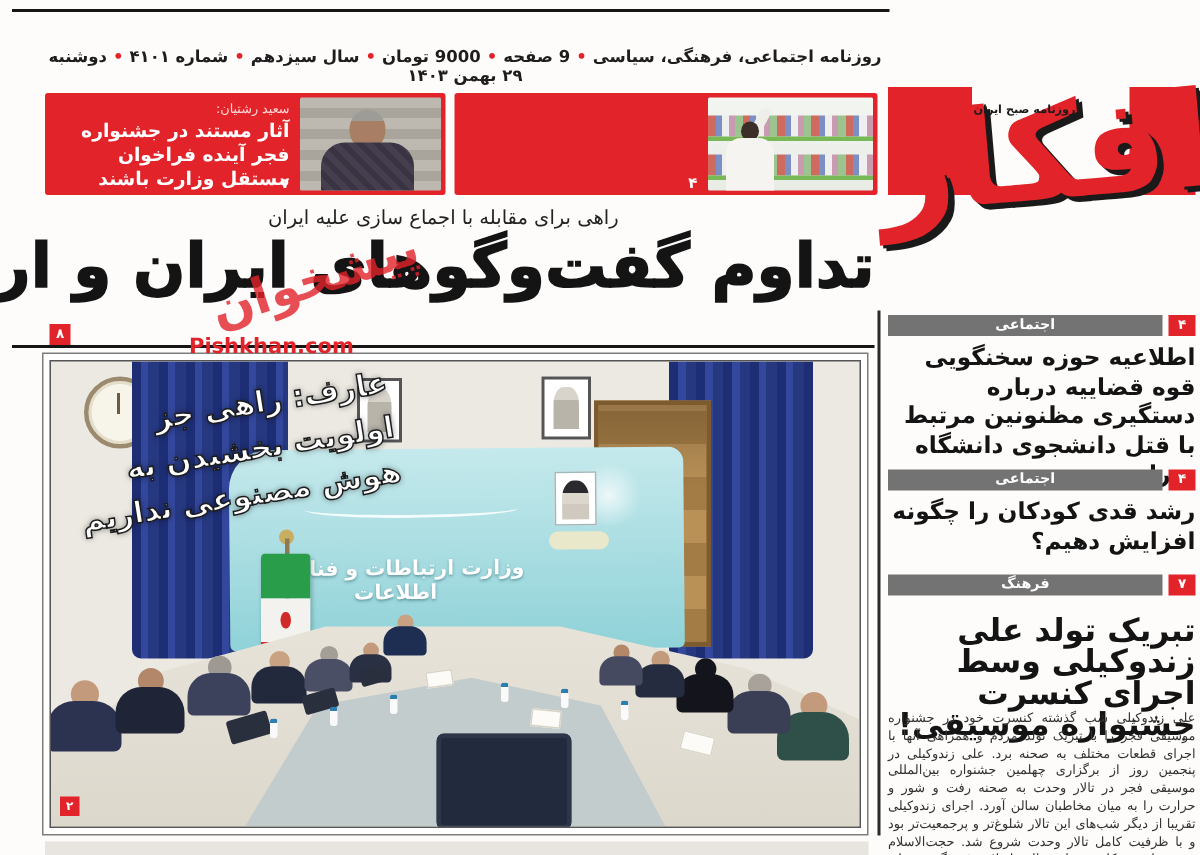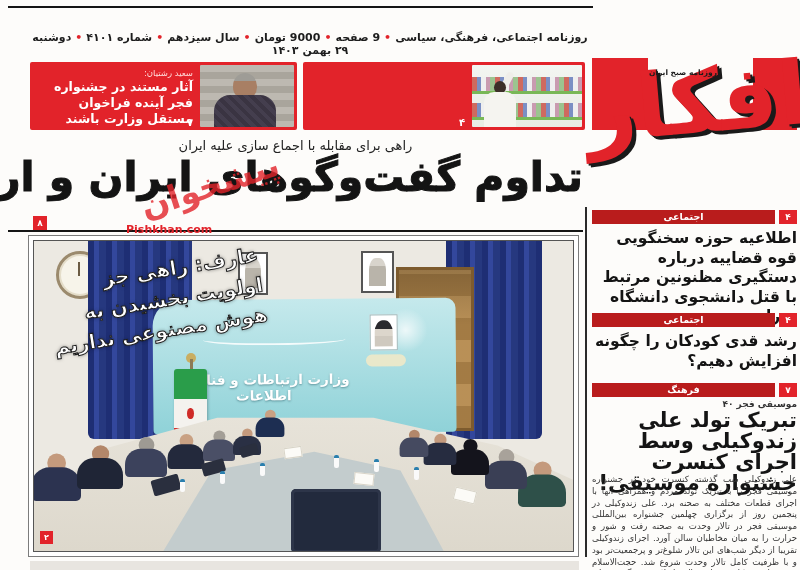--- a/index.html
+++ b/index.html
@@ -55,21 +55,21 @@
   .pB-arm{position:absolute;left:30px;top:6px;width:7px;height:26px;border-radius:4px;background:#efeee9;transform:rotate(28deg);}
 
   
   .kicker{position:absolute;left:8px;top:138px;width:575px;text-align:center;
           font-size:13px;font-weight:normal;color:#222;direction:rtl;}
   .headline{position:absolute;left:8px;top:153px;width:575px;text-align:center;white-space:nowrap;
             font-size:41px;font-weight:bold;color:#141414;direction:rtl;letter-spacing:-1px;
             -webkit-text-stroke:1px #141414;}
   .wm-stamp{position:absolute;left:138px;top:166px;font-size:33px;font-weight:bold;color:#e2232a;
             opacity:.8;transform:rotate(-18deg);direction:rtl;z-index:4;}
-  .wm-url{position:absolute;left:126px;top:223px;font-size:11px;font-weight:bold;color:#e2232a;z-index:4;}
+  .wm-url{position:absolute;left:126px;top:223px;font-size:14px;font-weight:bold;color:#e2232a;z-index:4;}
   .rule2{position:absolute;left:8px;top:230px;width:575px;height:2px;background:#151515;}
   .pagebadge{position:absolute;width:14px;height:14px;background:#e2232a;color:#fff;
              font-size:9px;font-weight:bold;text-align:center;line-height:14px;}
   .badge8{left:33px;top:216px;}
 
   
   .photo-frame{position:absolute;left:28px;top:235px;width:551px;height:322px;
                border:1px solid #7c7c7c;background:#fff;box-sizing:border-box;}
   .scene{position:absolute;left:4px;top:4px;right:4px;bottom:4px;border:1px solid #555;
          background:#ece9e2;overflow:hidden;}
@@ -128,21 +128,21 @@
   .person .pb{width:40px;height:27px;border-radius:15px 15px 4px 4px;background:var(--c,#2c3350);margin-top:-4px;}
   .overlay-caption{position:absolute;left:2px;top:16px;width:228px;z-index:9;transform:rotate(-9deg);
            direction:rtl;text-align:right;font-size:20px;line-height:30px;font-weight:bold;color:#fff;
            -webkit-text-stroke:1px #1c1c1c;text-shadow:0 0 4px rgba(0,0,0,.55);}
   .badge2{left:6px;top:auto;bottom:7px;width:13px;height:13px;line-height:13px;font-size:8px;}
 
   .bottom-strip{position:absolute;left:30px;top:561px;width:549px;height:9px;background:#dad6cf;opacity:.6;}
 
   
   .v-rule{position:absolute;left:585px;top:207px;width:2px;height:350px;background:#2a2a2a;}
-  .sb-bar{position:absolute;left:592px;width:183px;height:14px;background:#b91c1c;color:#fff;
+  .sb-bar{position:absolute;left:592px;width:183px;height:14px;background:#737373;color:#fff;
           font-size:9.5px;font-weight:bold;text-align:center;line-height:14px;direction:rtl;}
   .sb-sq{position:absolute;left:779px;width:18px;height:14px;background:#e2232a;color:#fff;
          font-size:9px;font-weight:bold;text-align:center;line-height:14px;}
   .sb-title{position:absolute;left:592px;width:205px;direction:rtl;text-align:right;
             font-weight:bold;color:#141414;}
   .t1{top:229px;font-size:15.5px;line-height:19.5px;}
   .t2{top:332px;font-size:15.5px;line-height:19.5px;}
   .t3{top:410px;font-size:21px;line-height:21px;}
   .sb-kicker{position:absolute;left:592px;top:399px;width:205px;direction:rtl;text-align:right;
              font-size:9px;font-weight:bold;color:#333;}
@@ -296,17 +296,16 @@
   <div class="sb-bar" style="top:210px">اجتماعی</div>
   <div class="sb-sq" style="top:210px">۴</div>
   <div class="sb-title t1">اطلاعیه حوزه سخنگویی قوه قضاییه درباره دستگیری مظنونین مرتبط با قتل دانشجوی دانشگاه تهران</div>
 
   <div class="sb-bar" style="top:313px">اجتماعی</div>
   <div class="sb-sq" style="top:313px">۴</div>
   <div class="sb-title t2">رشد قدی کودکان را چگونه افزایش دهیم؟</div>
 
   <div class="sb-bar" style="top:383px">فرهنگ</div>
   <div class="sb-sq" style="top:383px">۷</div>
-  <div class="sb-kicker">موسیقی فجر ۴۰</div>
   <div class="sb-title t3">تبریک تولد علی زندوکیلی وسط اجرای کنسرت جشنواره موسیقی!</div>
   <div class="sb-body">علی زندوکیلی شب گذشته کنسرت خود در جشنواره موسیقی فجر را با تبریک تولد مردم و همراهی آنها با اجرای قطعات مختلف به صحنه برد. علی زندوکیلی در پنجمین روز از برگزاری چهلمین جشنواره بین‌المللی موسیقی فجر در تالار وحدت به صحنه رفت و شور و حرارت را به میان مخاطبان سالن آورد. اجرای زندوکیلی تقریبا از دیگر شب‌های این تالار شلوغ‌تر و پرجمعیت‌تر بود و با ظرفیت کامل تالار وحدت شروع شد. حجت‌الاسلام خسروپناه دبیرکل شورای عالی انقلاب فرهنگی و رائد فریدزاده رئیس سازمان سینمایی از مهمانان ویژه کنسرت شب گذشته بودند.</div>
 
 </div>
 
 </body></html>

